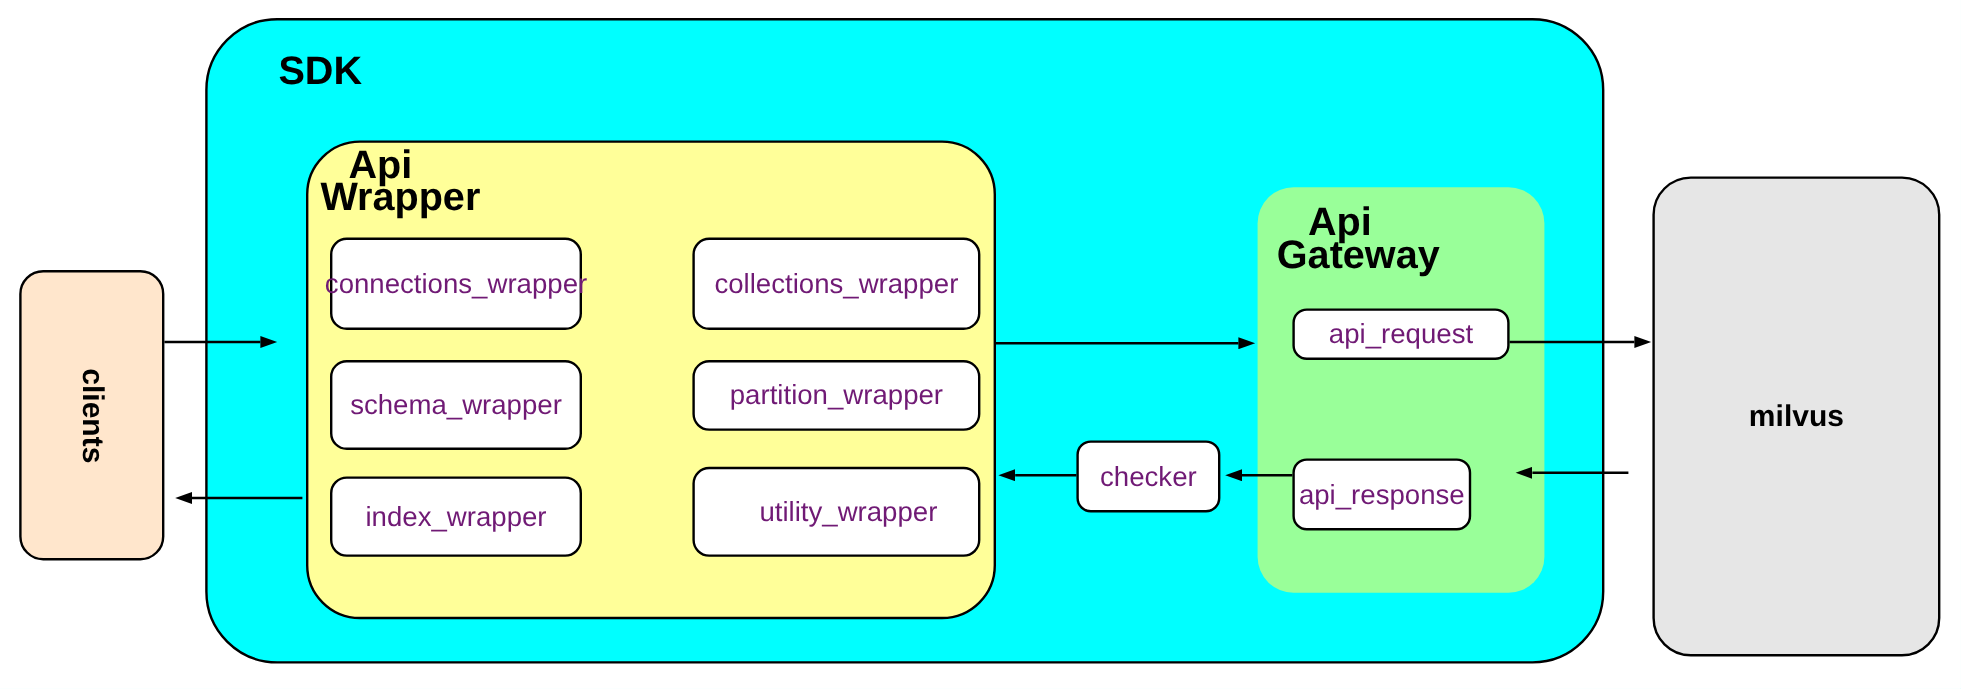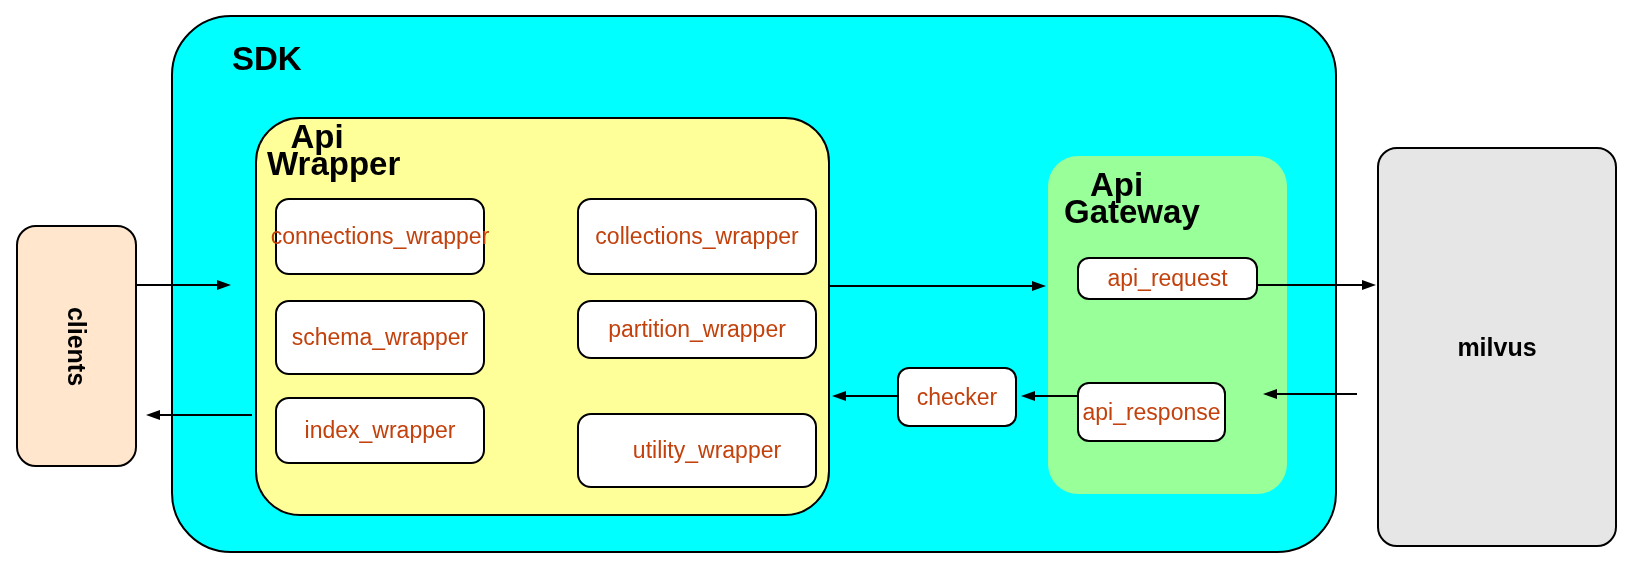--- a/index.html
+++ b/index.html
@@ -8,51 +8,51 @@
     font-family:"Liberation Sans","DejaVu Sans",sans-serif;color:#000;
   }
   .abs{position:absolute;box-sizing:border-box;}
   .container-label{
     font-weight:bold;font-size:33px;line-height:27px;
     text-align:center;white-space:pre-line;
   }
   .node{
     background:#ffffff;border:2px solid #000;border-radius:14px;
     display:flex;align-items:center;justify-content:center;
-    font-size:23px;color:#c2410c;
+    font-size:23px;color:#701a75;
   }
   
   #sdk{left:171px;top:15px;width:1166px;height:538px;background:#00FFFF;
        border:2px solid #000;border-radius:60px;}
   #sdk-label{left:59px;top:28px;}
   #api-wrapper{left:82px;top:100px;width:575px;height:399px;background:#FFFF99;
        border:2px solid #000;border-radius:45px;}
   #api-wrapper-label{left:10px;top:4px;width:100px;}
   #api-gateway{left:875px;top:139px;width:239px;height:338px;background:#99FF99;
        border:none;border-radius:30px;}
   #api-gateway-label{left:16px;top:15px;width:105px;}
   
   #node-connections{left:18px;top:79px;width:210px;height:77px;}
   #node-collections{left:320px;top:79px;width:240px;height:77px;}
   #node-schema{left:18px;top:181px;width:210px;height:75px;}
   #node-partition{left:320px;top:181px;width:240px;height:59px;}
   #node-index{left:18px;top:278px;width:210px;height:67px;}
-  #node-utility{left:320px;top:294px;width:240px;height:75px;padding-left:20px;}
+  #node-utility{left:320px;top:270px;width:240px;height:75px;padding-left:20px;}
   
   #node-api-request{left:29px;top:101px;width:181px;height:43px;border-radius:12px;}
   #node-api-response{left:29px;top:226px;width:149px;height:60px;border-radius:12px;}
   
   #node-checker{left:724px;top:350px;width:120px;height:60px;border-radius:12px;}
   
   #clients{left:16px;top:225px;width:121px;height:242px;background:#FFE6CC;
        border:2px solid #000;border-radius:20px;
        display:flex;align-items:center;justify-content:center;}
   #clients .vtext{transform:rotate(90deg);font-weight:bold;font-size:25px;white-space:nowrap;}
   #milvus{left:1377px;top:147px;width:240px;height:400px;background:#E6E6E6;
-       border:2px solid #000;border-radius:20px;
+       border:2px solid #000;border-radius:32px;
        display:flex;align-items:center;justify-content:center;
        font-weight:bold;font-size:25px;}
   
   #edges-svg{position:absolute;left:0;top:0;width:1634px;height:574px;
        pointer-events:none;z-index:10;}
   #edges-svg line{stroke:#000;stroke-width:2;}
   #edges-svg polygon{fill:#000;}
 </style>
 </head>
 <body>

